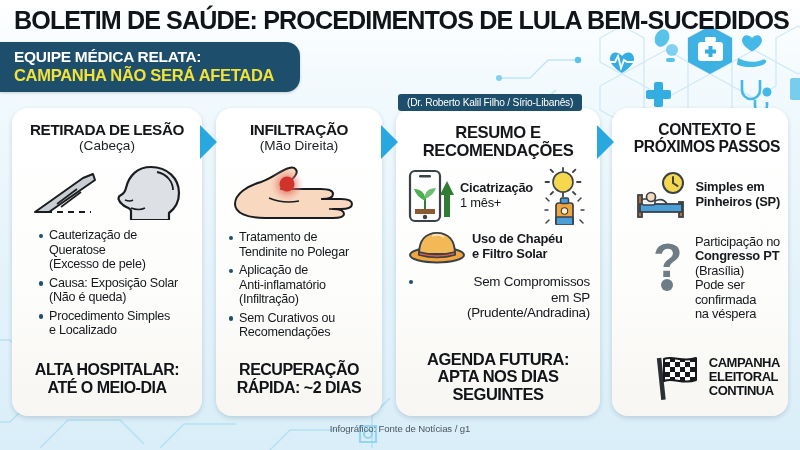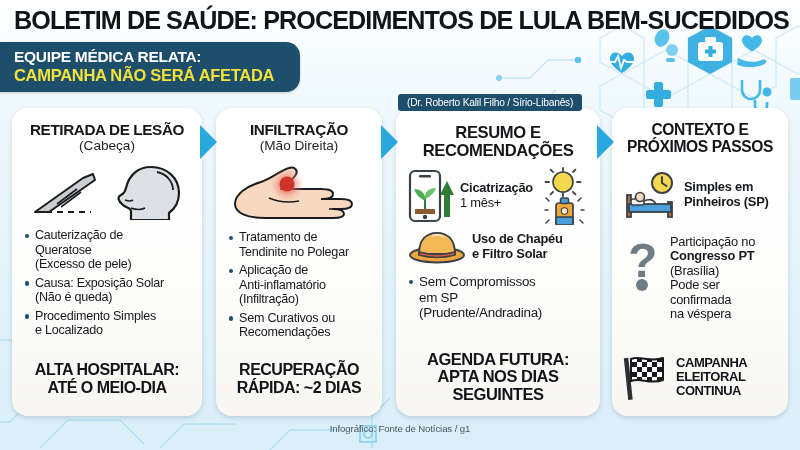--- a/index.html
+++ b/index.html
@@ -92,24 +92,24 @@
     position: absolute;
     top: 0;
     height: 308px;
     background: linear-gradient(180deg, #ffffff 0%, #fdfdfc 55%, #f7f6f2 100%);
     border-radius: 16px;
     box-shadow: 0 2px 5px rgba(20,50,70,0.17);
     padding: 8px 8px 6px 8px;
     display: flex;
     flex-direction: column;
   }
-  #card-0 { left: 12px;  width: 190px; }
+  #card-0 { left: 12px;  width: 190px; align-items: center; }
   #card-1 { left: 216px; width: 166px; }
   #card-2 { left: 396px; width: 204px; }
-  #card-3 { left: 612px; width: 176px; }
+  #card-3 { left: 612px; width: 176px; align-items: flex-end; }
 
   .arrow {
     position: absolute;
     width: 0; height: 0;
     border-top: 17px solid transparent;
     border-bottom: 17px solid transparent;
     border-left: 17px solid #29a8e0;
     z-index: 7;
   }
   #arrow-0 { left: 200px; top: 17px; }
@@ -480,21 +480,21 @@
           <path d="M24 6 q6 -3 12 1" fill="none" stroke="#fbe2b4" stroke-width="2"></path>
         </svg>
       </div>
       <div class="txt">
         <b>Uso de Chapéu</b><br>
         <b>e Filtro Solar</b>
       </div>
     </div>
 
     <div class="bullets" style="margin-top:6px; flex:0 0 auto;">
-      <div class="bullet" style="font-size:13.4px;">
+      <div class="bullet" style="font-size:13.4px;text-align:right;">
         <b>Sem Compromissos</b><br>
         <b>em SP</b><br>
         <span>(Prudente/Andradina)</span>
       </div>
     </div>
 
     <div class="card-footer">
       <div>AGENDA FUTURA:</div>
       <div>APTA NOS DIAS</div>
       <div>SEGUINTES</div>

